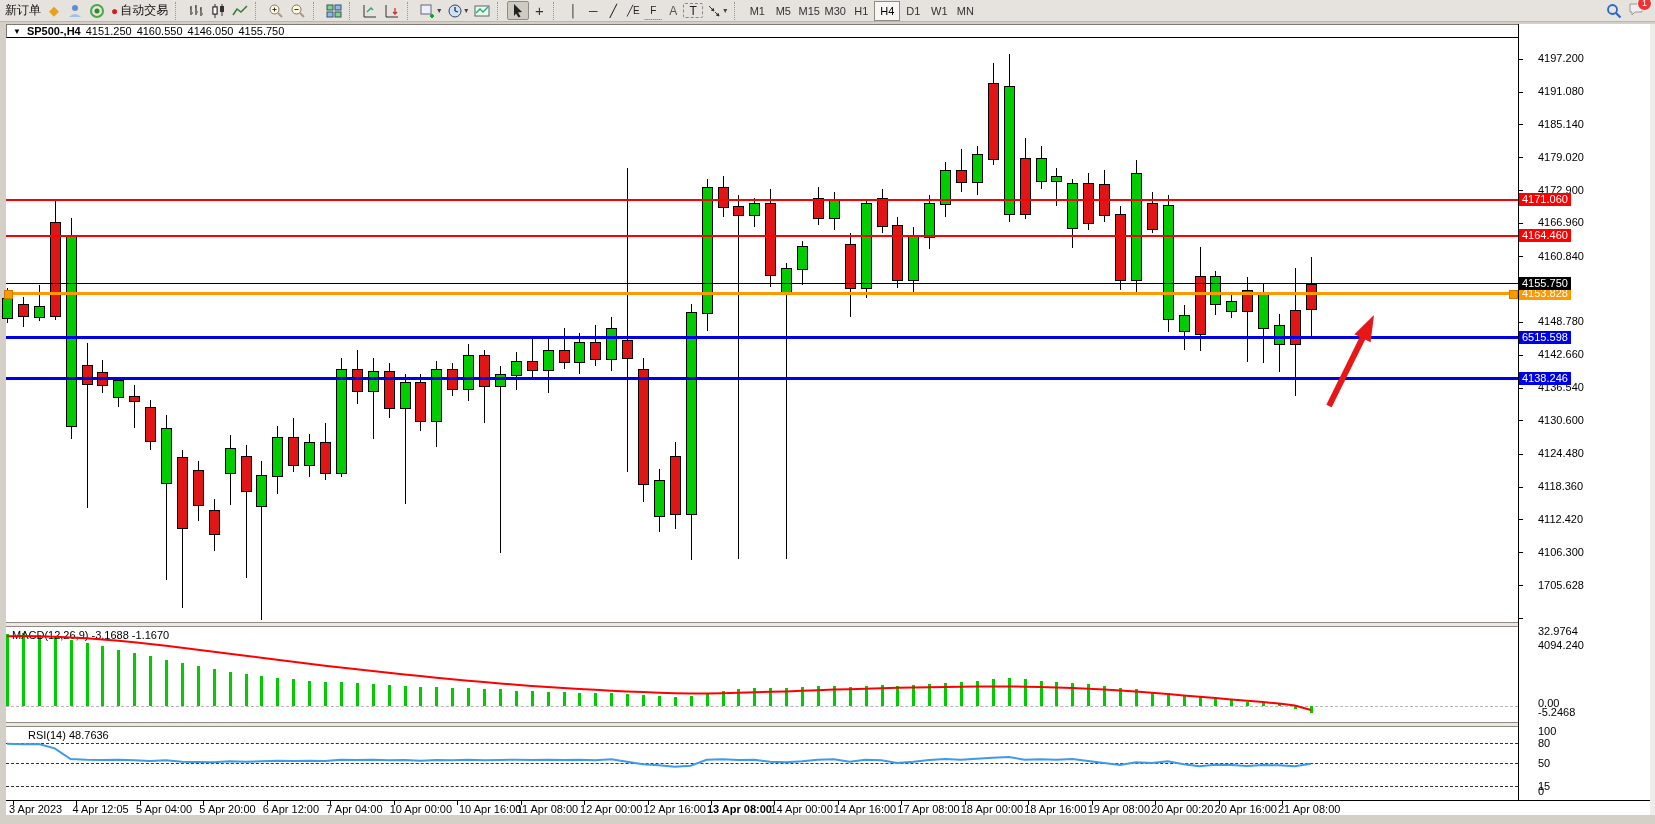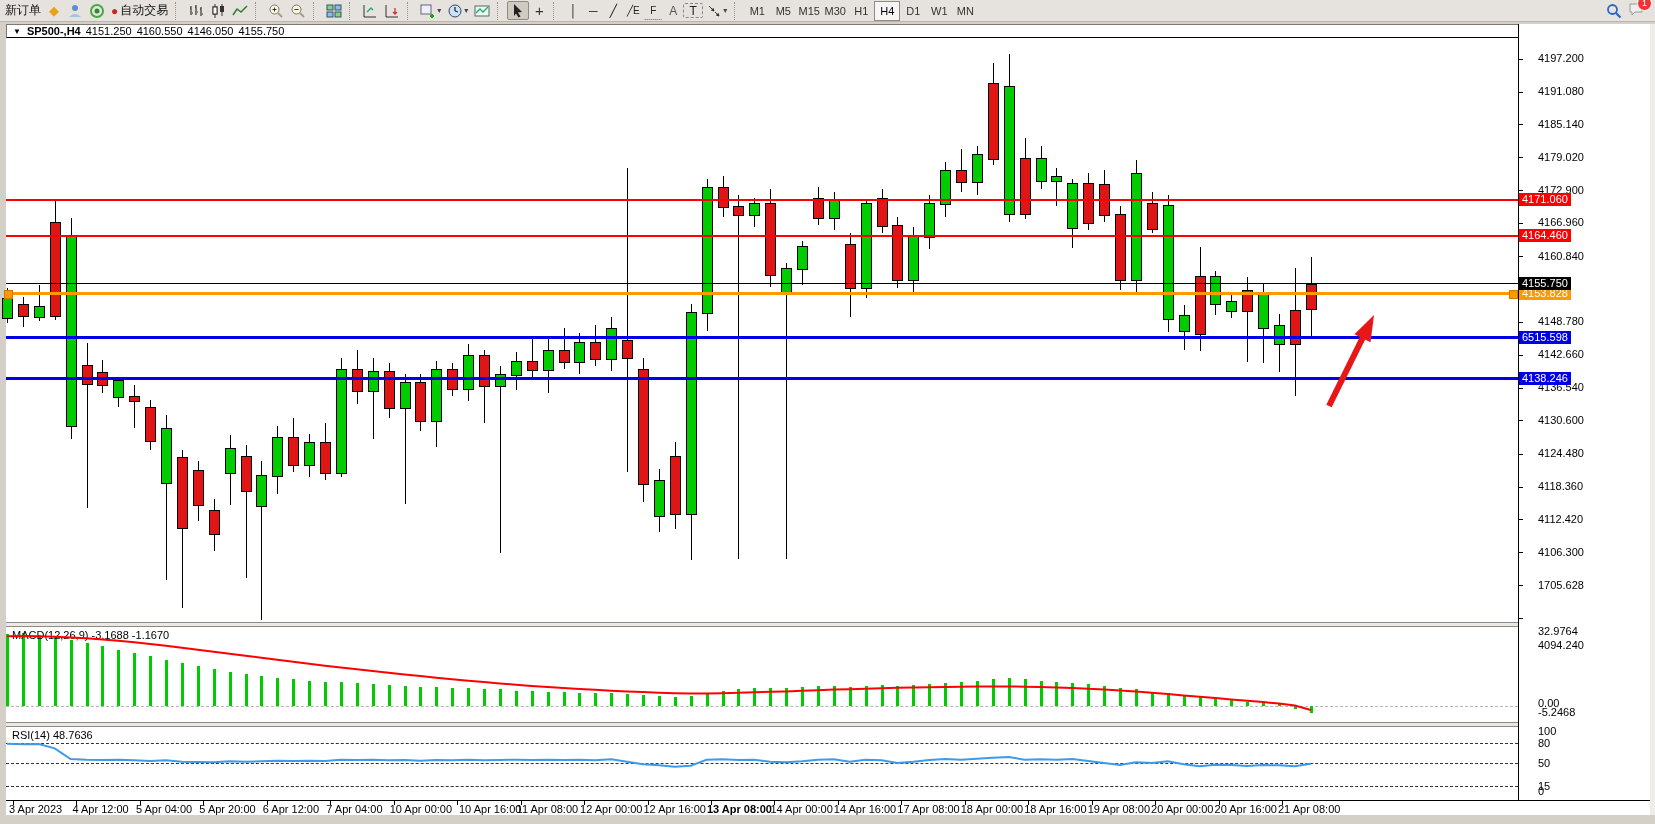--- a/index.html
+++ b/index.html
@@ -288,21 +288,21 @@
       <div class="plabel" style="top: 682px;">-5.2468</div>
       <div class="plabel" style="top: 701px;">100</div>
       <div class="plabel" style="top: 713px;">80</div>
       <div class="plabel" style="top: 733px;">50</div>
       <div class="plabel" style="top: 756px;">15</div>
       <div class="plabel" style="top: 761px;">0</div>
     </div>
   <div id="time-axis">
       <div class="tlabel" style="left: 3px;">3 Apr 2023</div>
       <div class="ttick" style="left: 7px;"></div>
-      <div class="tlabel" style="left: 66.45px;">4 Apr 12:00</div>
+      <div class="tlabel" style="left: 66.45px;">4 Apr 12:05</div>
       <div class="ttick" style="left: 70.45px;"></div>
       <div class="tlabel" style="left: 129.9px;">5 Apr 04:00</div>
       <div class="ttick" style="left: 133.9px;"></div>
       <div class="tlabel" style="left: 193.35px;">5 Apr 20:00</div>
       <div class="ttick" style="left: 197.35px;"></div>
       <div class="tlabel" style="left: 256.8px;">6 Apr 12:00</div>
       <div class="ttick" style="left: 260.8px;"></div>
       <div class="tlabel" style="left: 320.25px;">7 Apr 04:00</div>
       <div class="ttick" style="left: 324.25px;"></div>
       <div class="tlabel" style="left: 383.7px;">10 Apr 00:00</div>
@@ -322,34 +322,34 @@
       <div class="tlabel" style="left: 827.85px;">14 Apr 16:00</div>
       <div class="ttick" style="left: 831.85px;"></div>
       <div class="tlabel" style="left: 891.3px;">17 Apr 08:00</div>
       <div class="ttick" style="left: 895.3px;"></div>
       <div class="tlabel" style="left: 954.75px;">18 Apr 00:00</div>
       <div class="ttick" style="left: 958.75px;"></div>
       <div class="tlabel" style="left: 1018.2px;">18 Apr 16:00</div>
       <div class="ttick" style="left: 1022.2px;"></div>
       <div class="tlabel" style="left: 1081.65px;">19 Apr 08:00</div>
       <div class="ttick" style="left: 1085.65px;"></div>
-      <div class="tlabel" style="left: 1145.1px;">20 Apr 00:00</div>
+      <div class="tlabel" style="left: 1145.1px;">20 Apr 00:20</div>
       <div class="ttick" style="left: 1149.1px;"></div>
       <div class="tlabel" style="left: 1208.55px;">20 Apr 16:00</div>
       <div class="ttick" style="left: 1212.55px;"></div>
       <div class="tlabel" style="left: 1272px;">21 Apr 08:00</div>
       <div class="ttick" style="left: 1276px;"></div>
     </div>
   <div id="right-strip"></div>
   <div id="bottom-strip"></div>
 
   <div class="indlabel" style="left:12px;top:629px">
     <span>MACD(12,26,9)</span>&nbsp;<span>-3.1688</span>&nbsp;<span>-1.1670</span>
   </div>
-  <div class="indlabel" style="left:12px;top:729px">
+  <div class="indlabel" style="left:28px;top:729px">
     <span>RSI(14)</span>&nbsp;<span>48.7636</span>
   </div>
 
 <div class="wick" style="left: 7px; top: 287.765px; height: 35.3067px; z-index: 10;"></div>
     <div class="body" style="left: 2px; top: 297.542px; height: 19.5545px; background: rgb(0, 204, 0); z-index: 11;"></div>
     <div class="wick" style="left: 22.9px; top: 296.999px; height: 29.8749px; z-index: 10;"></div>
     <div class="body" style="left: 17.9px; top: 304.061px; height: 10.8636px; background: rgb(224, 21, 21); z-index: 11;"></div>
     <div class="wick" style="left: 38.8px; top: 285.049px; height: 35.8499px; z-index: 10;"></div>
     <div class="body" style="left: 33.8px; top: 306.233px; height: 9.77724px; background: rgb(0, 204, 0); z-index: 11;"></div>
     <div class="wick" style="left: 54.7px; top: 199.77px; height: 120.043px; z-index: 10;"></div>

